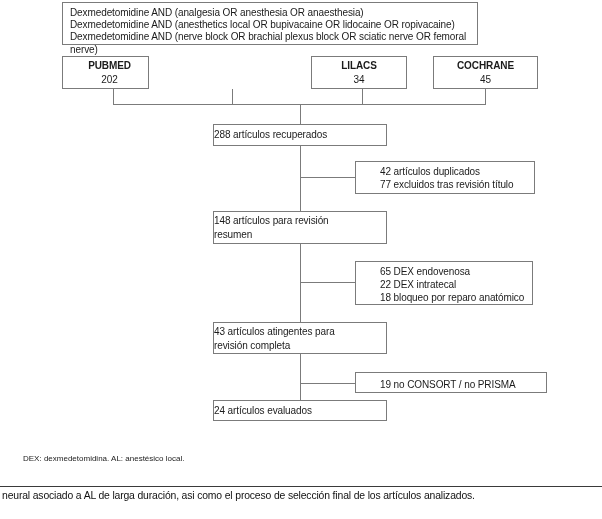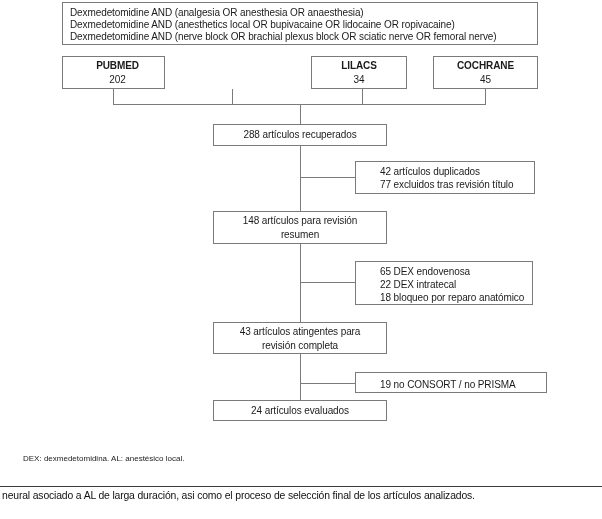--- a/index.html
+++ b/index.html
@@ -23,24 +23,24 @@
     position:absolute;
     border:1px solid var(--box-border);
     background:#fff;
     font-size:10px;
     letter-spacing:-0.1px;
     color:var(--text);
   }
   .vline,.hline{position:absolute;background:var(--connector);}
   .vline{width:1px;}
   .hline{height:1px;}
-  .query-box{left:62px;top:2px;width:476px;height:43px;padding:4px 0 0 7px;line-height:12.2px;}
+  .query-box{left:62px;top:2px;width:416px;height:43px;padding:4px 0 0 7px;line-height:12.2px;}
   .db-box{top:56px;height:33px;text-align:center;padding-top:2px;line-height:14px;}
   .db-name{font-weight:bold;}
-  .main-box{left:213px;width:174px;text-align:center;}
+  .main-box{left:213px;width:174px;}
   .one-line{height:22px;line-height:20px;}
   .two-line{height:33px;padding-top:2px;line-height:14px;}
   .side-box{left:355px;padding:3px 0 0 24px;line-height:13px;}
   .footnote{
     position:absolute;left:23px;top:454px;
     font-size:8px;line-height:10px;color:#222;
   }
   .divider{position:absolute;left:0;top:486px;width:602px;height:1px;background:var(--divider);}
   .caption{
     position:absolute;left:2px;top:489px;width:600px;
@@ -53,21 +53,21 @@
 <body>
 
 <div class="stage">
 
   <div class="box query-box">
     <div>Dexmedetomidine AND (analgesia OR anesthesia OR anaesthesia)</div>
     <div>Dexmedetomidine AND (anesthetics local OR bupivacaine OR lidocaine OR ropivacaine)</div>
     <div>Dexmedetomidine AND (nerve block OR brachial plexus block OR sciatic nerve OR femoral nerve)</div>
   </div>
 
-  <div class="box db-box" style="left:62px;width:103px;padding-left:8px;">
+  <div class="box db-box" style="left:62px;width:87px;padding-left:8px;">
     <div class="db-name">PUBMED</div>
     <div>202</div>
   </div>
   <div class="box db-box" style="left:311px;width:96px;">
     <div class="db-name">LILACS</div>
     <div>34</div>
   </div>
   <div class="box db-box" style="left:433px;width:105px;">
     <div class="db-name">COCHRANE</div>
     <div>45</div>

